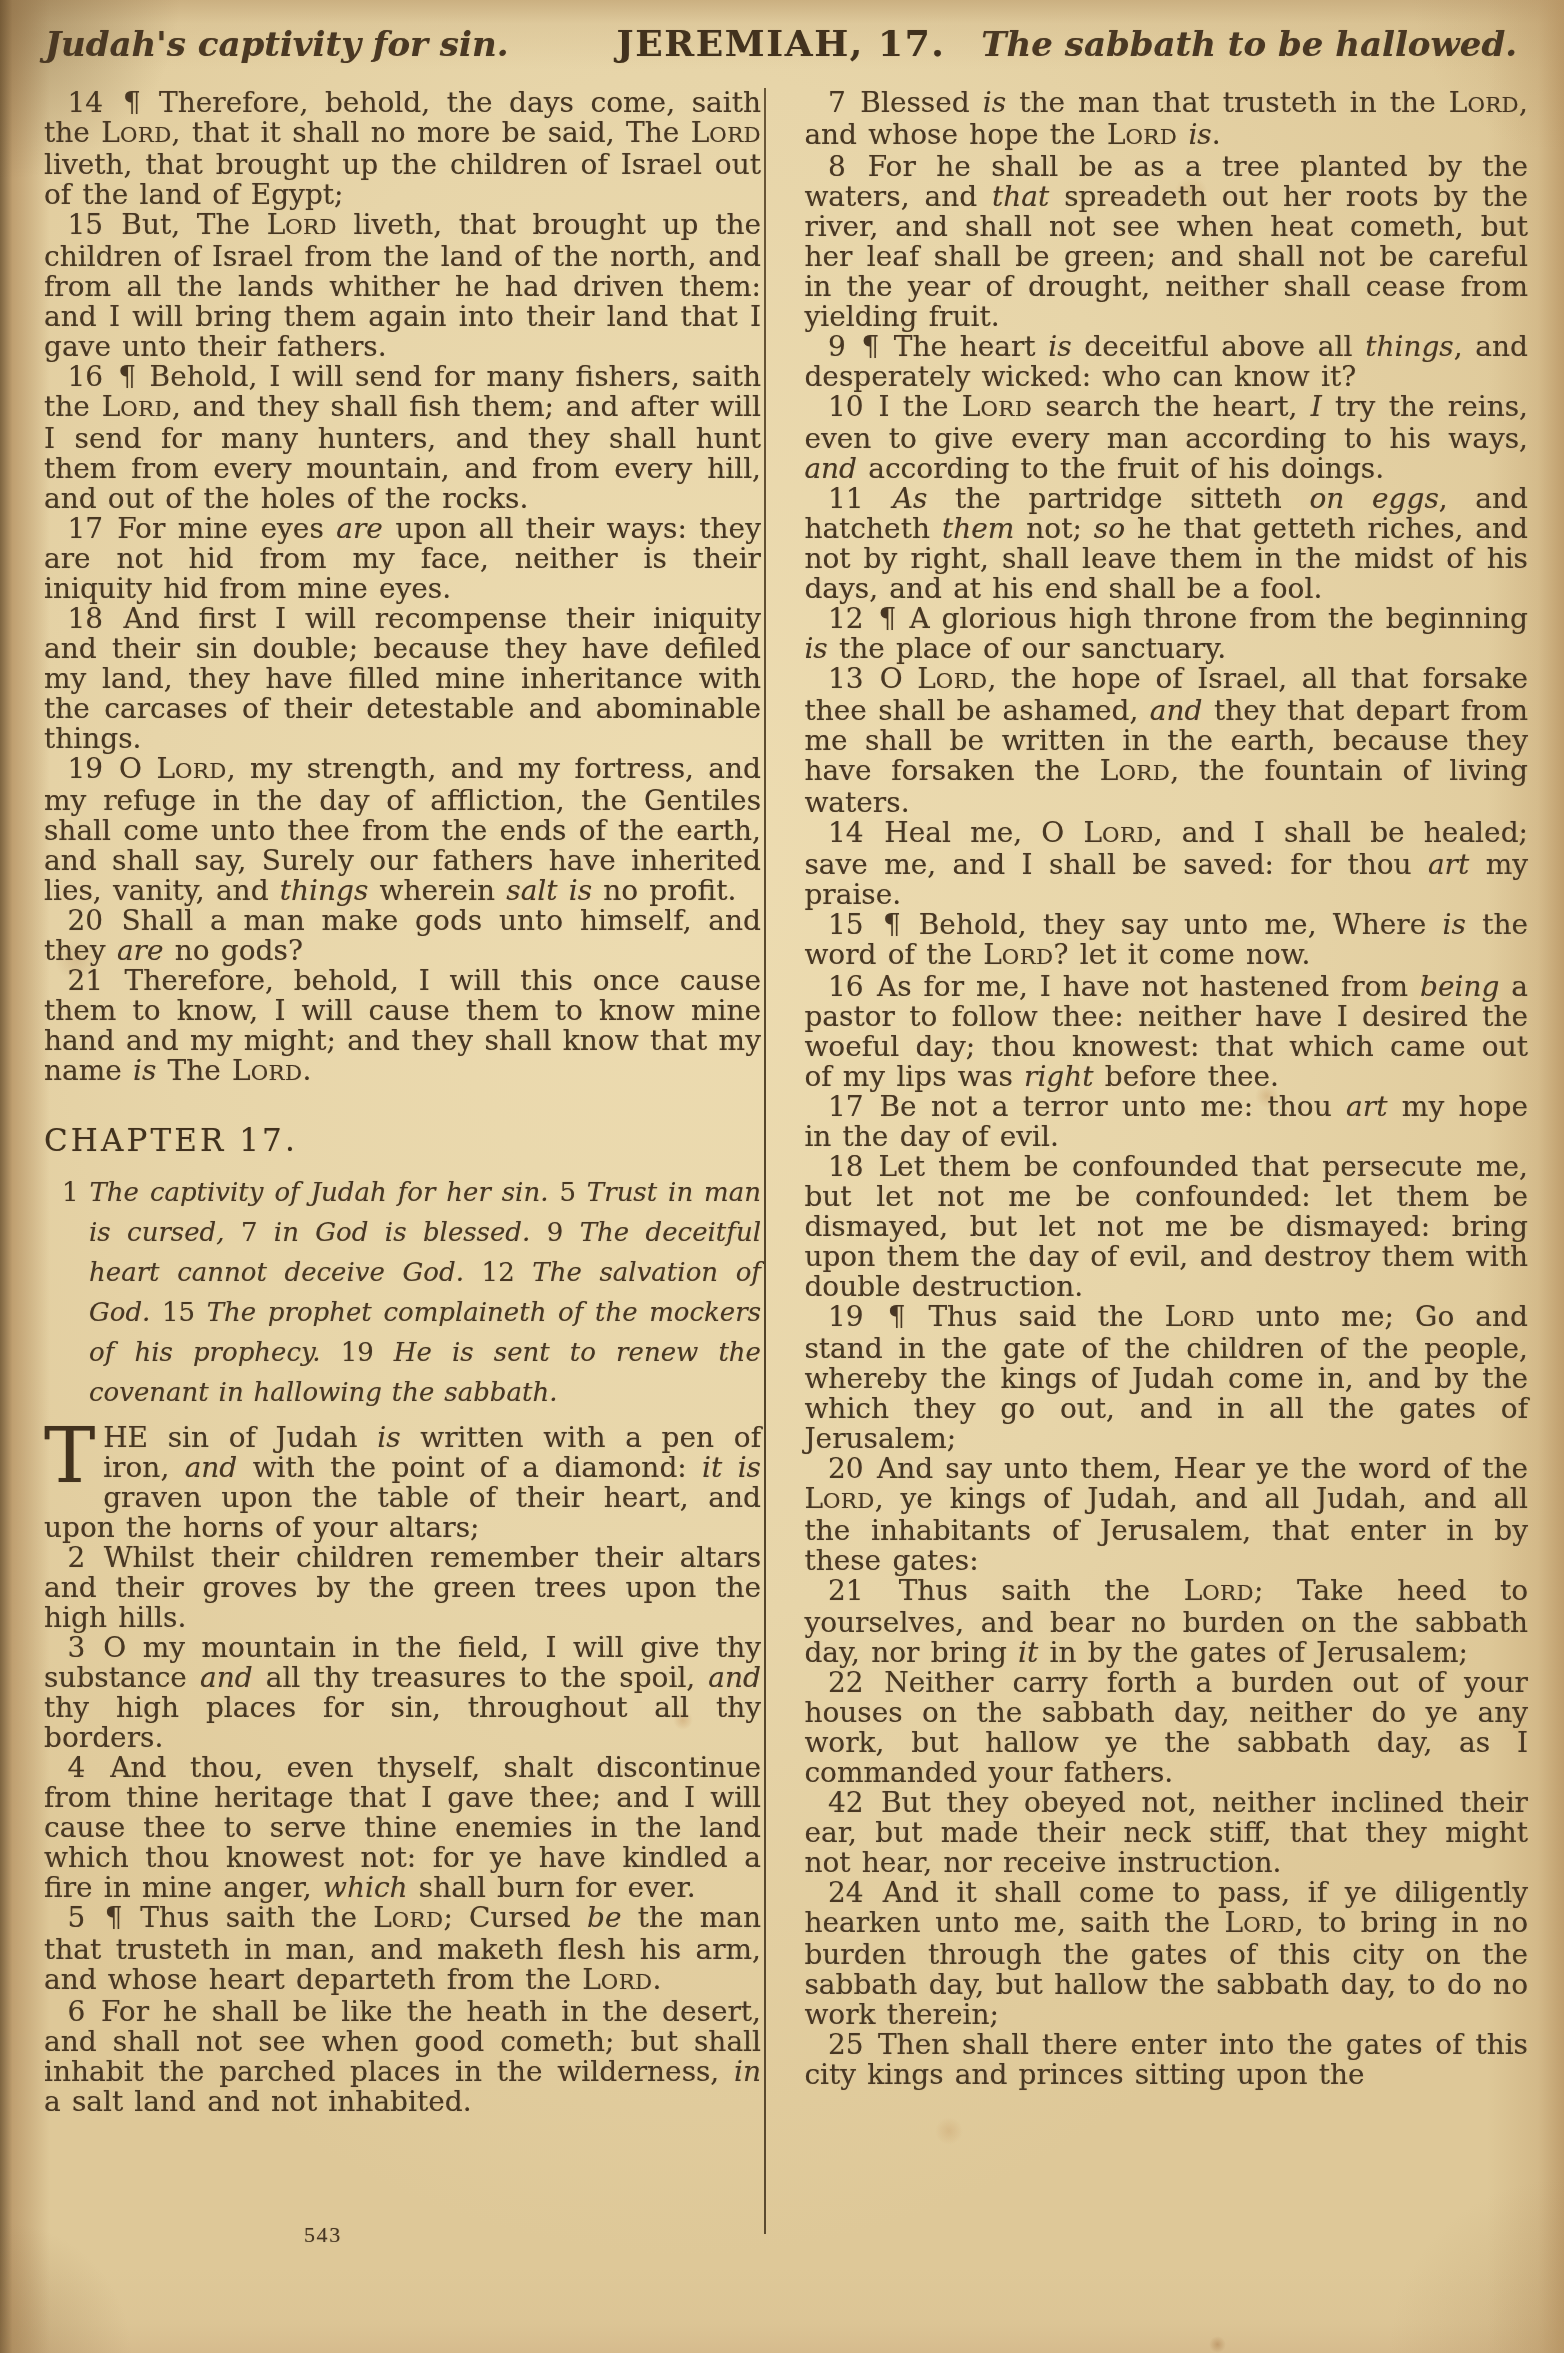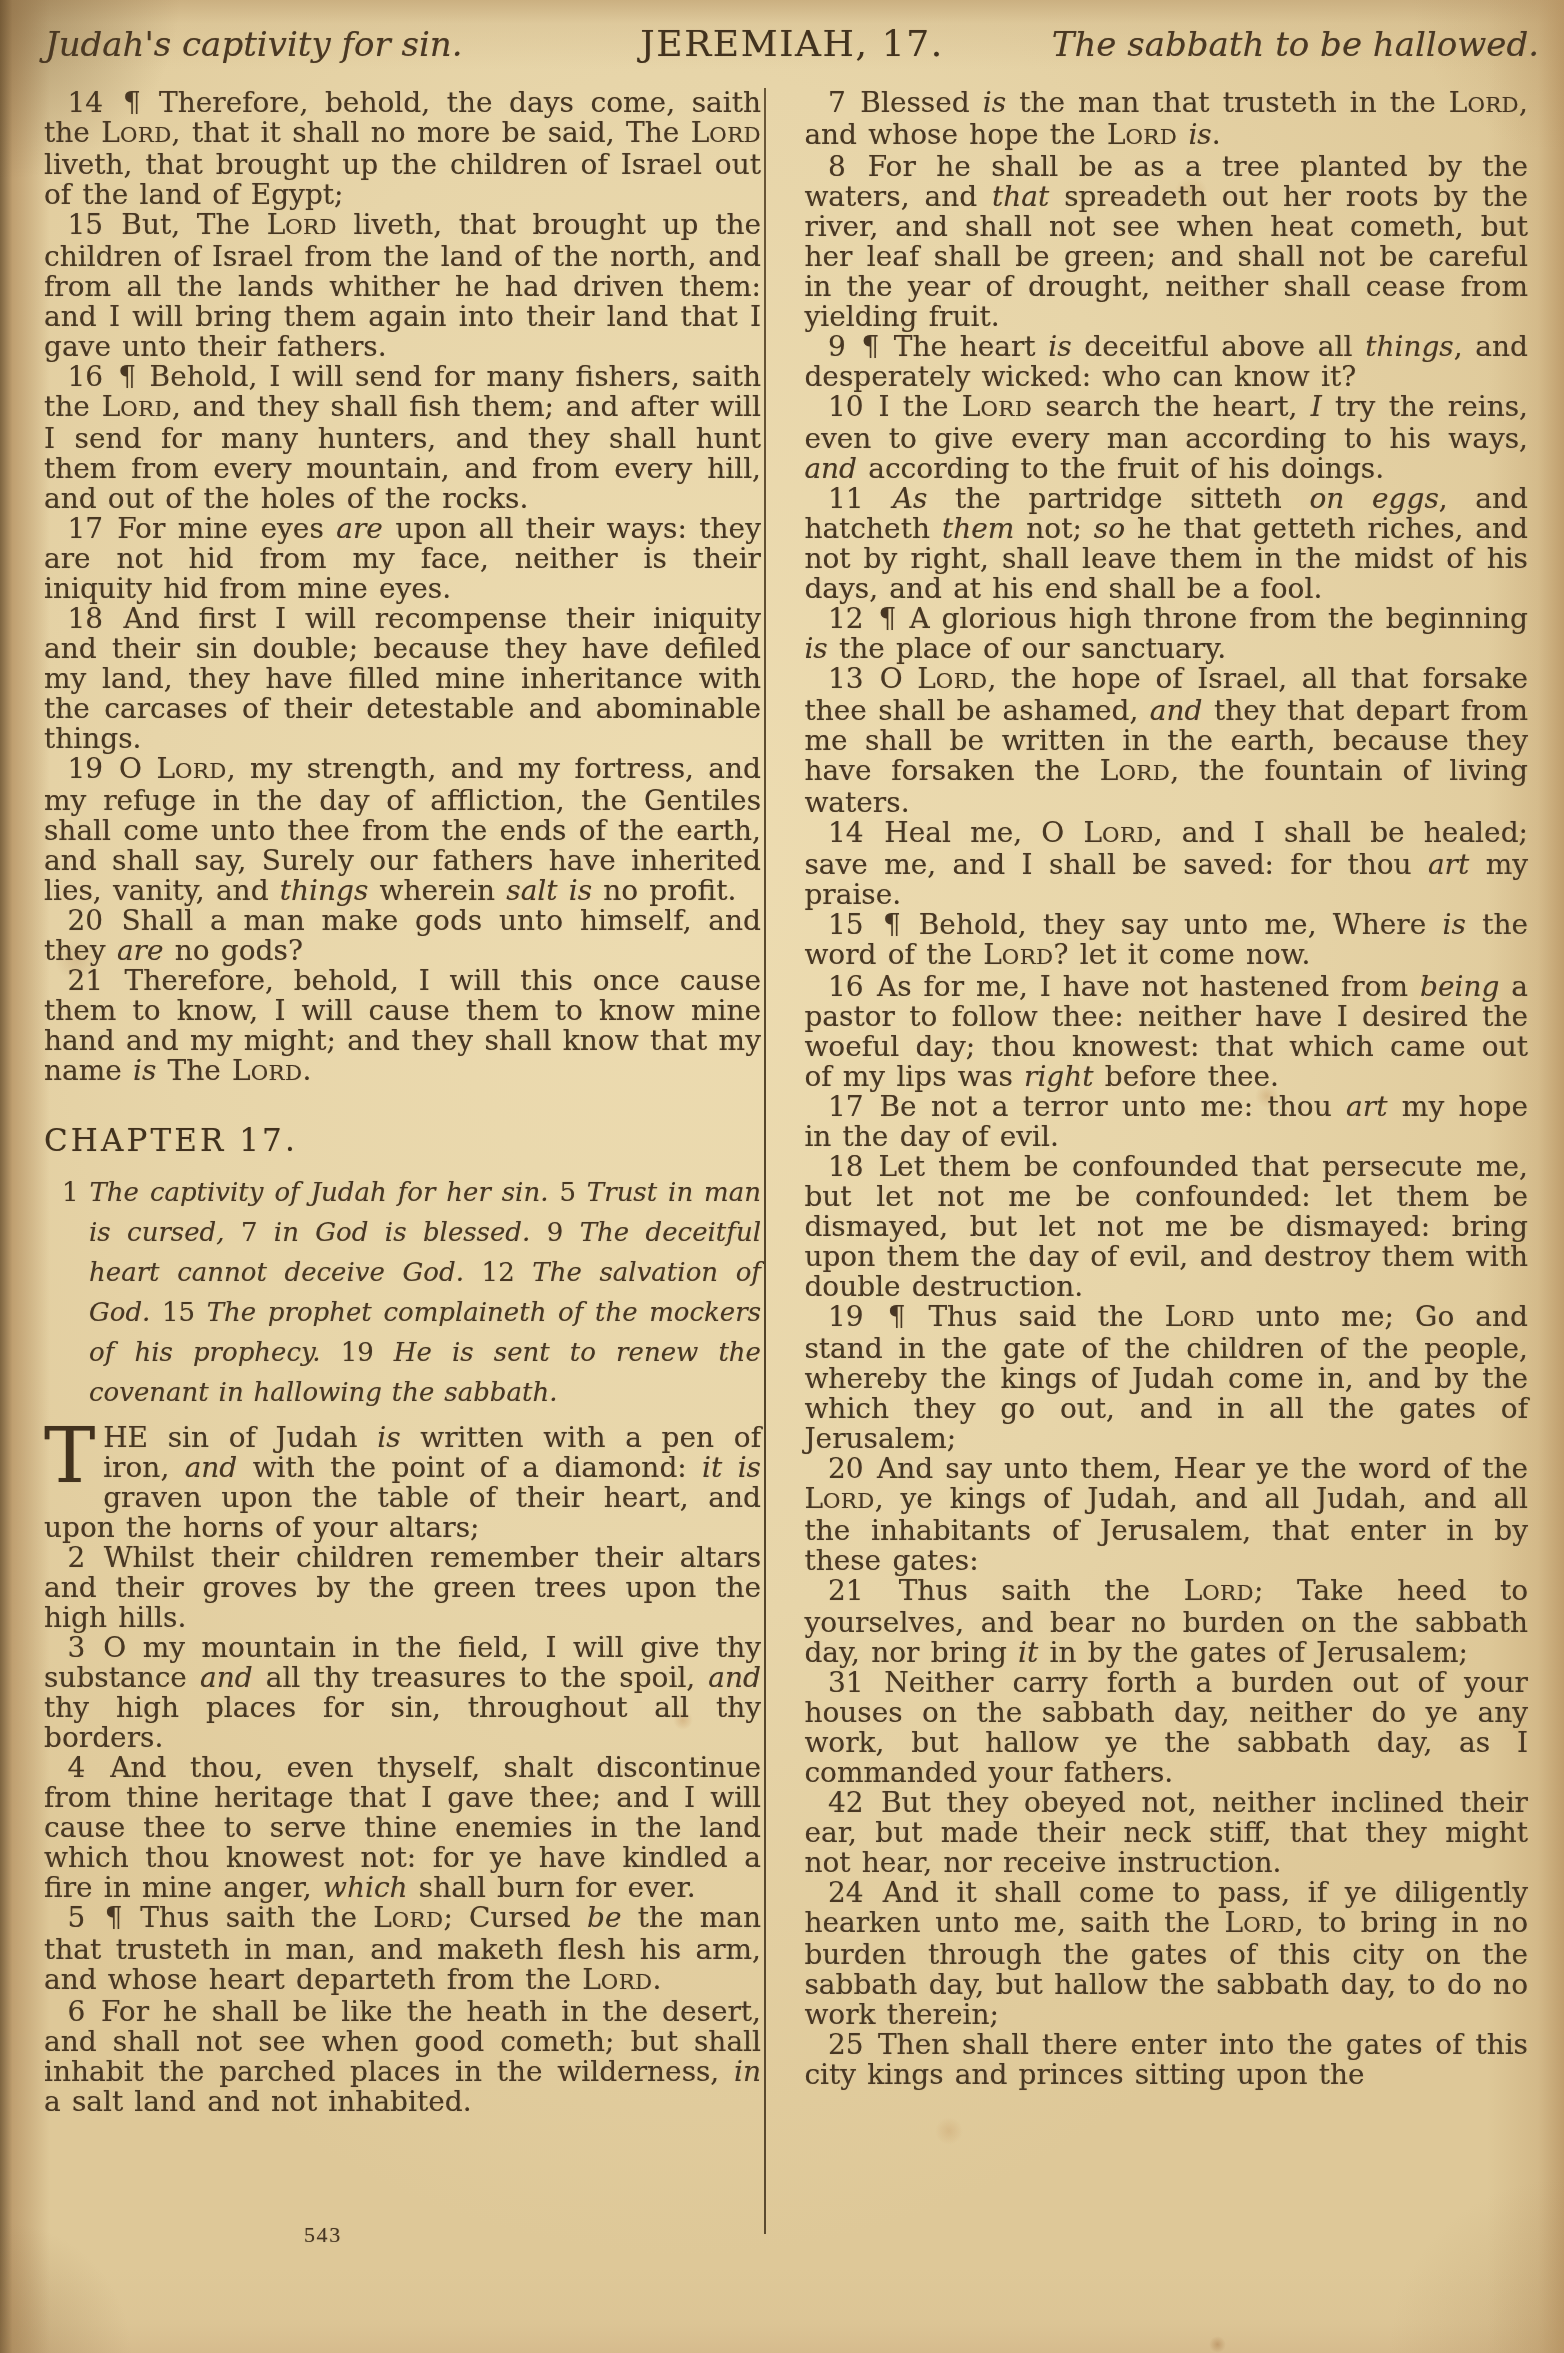--- a/index.html
+++ b/index.html
@@ -16,21 +16,21 @@
       radial-gradient(circle 203px at 100% 0%, rgba(168,132,84,.28), rgba(168,132,84,0) 75%),
       linear-gradient(90deg, #7d6440 0px, #bf9f70 12.5px, rgba(191,159,112,0) 50px),
       linear-gradient(270deg, #bf9e6d 0px, rgba(191,158,109,.35) 27px, rgba(191,158,109,0) 78px),
       linear-gradient(180deg, #cbb081 0px, rgba(203,176,129,.3) 23.5px, rgba(203,176,129,0) 70px),
       linear-gradient(0deg, #d6bb8d 0px, rgba(214,187,141,.25) 31px, rgba(214,187,141,0) 86px),
       radial-gradient(ellipse 978px 1408px at 44% 36%, #eddcb1 0%, #e7d5a9 55%, #dec898 100%);
   }
   .ink{ text-shadow:0 0 0.8px rgba(72,55,35,.45); }
 
   
-  .page-header{position:absolute;top:17px;left:45px;right:26px;height:50px;}
+  .page-header{position:absolute;top:17px;left:45px;right:48px;height:50px;font-weight:bold;}
   .page-header span{position:absolute;bottom:3.1px;white-space:nowrap;}
   .running-head{font-style:italic;font-size:34px;color:#4a3823;}
   .rh-left{left:0;}
   .rh-right{right:0;margin-left:45px;}
   .book-title{left:50%;transform:translateX(-50%);font-size:36px;letter-spacing:1.6px;color:#42321e;}
 
   
   .columns{position:absolute;top:88px;left:44px;width:1484px;min-height:2146px;display:flex;align-items:stretch;}
   .col-left{width:717px;}
   .col-rule{width:2.3px;margin-left:3.1px;background:linear-gradient(180deg,#6a5738,#514228 60%,#5c4b30);}
@@ -133,21 +133,21 @@
           <p class="verse"><span class="vn">12</span> <span class="pilcrow">¶</span> A glorious high throne from the beginning <i>is</i> the place of our sanctuary.</p>
           <p class="verse"><span class="vn">13</span> O L<span class="scaps">ORD</span>, the hope of Israel, all that forsake thee shall be ashamed, <i>and</i> they that depart from me shall be written in the earth, because they have forsaken the L<span class="scaps">ORD</span>, the fountain of living waters.</p>
           <p class="verse"><span class="vn">14</span> Heal me, O L<span class="scaps">ORD</span>, and I shall be healed; save me, and I shall be saved: for thou <i>art</i> my praise.</p>
           <p class="verse"><span class="vn">15</span> <span class="pilcrow">¶</span> Behold, they say unto me, Where <i>is</i> the word of the L<span class="scaps">ORD</span>? let it come now.</p>
           <p class="verse"><span class="vn">16</span> As for me, I have not hastened from <i>being</i> a pastor to follow thee: neither have I desired the woeful day; thou knowest: that which came out of my lips was <i>right</i> before thee.</p>
           <p class="verse"><span class="vn">17</span> Be not a terror unto me: thou <i>art</i> my hope in the day of evil.</p>
           <p class="verse"><span class="vn">18</span> Let them be confounded that persecute me, but let not me be confounded: let them be dismayed, but let not me be dismayed: bring upon them the day of evil, and destroy them with double destruction.</p>
           <p class="verse"><span class="vn">19</span> <span class="pilcrow">¶</span> Thus said the L<span class="scaps">ORD</span> unto me; Go and stand in the gate of the children of the people, whereby the kings of Judah come in, and by the which they go out, and in all the gates of Jerusalem;</p>
           <p class="verse"><span class="vn">20</span> And say unto them, Hear ye the word of the L<span class="scaps">ORD</span>, ye kings of Judah, and all Judah, and all the inhabitants of Jerusalem, that enter in by these gates:</p>
           <p class="verse"><span class="vn">21</span> Thus saith the L<span class="scaps">ORD</span>; Take heed to yourselves, and bear no burden on the sabbath day, nor bring <i>it</i> in by the gates of Jerusalem;</p>
-          <p class="verse"><span class="vn">31</span> Neither carry forth a burden out of your houses on the sabbath day, neither do ye any work, but hallow ye the sabbath day, as I commanded your fathers.</p>
+          <p class="verse"><span class="vn">22</span> Neither carry forth a burden out of your houses on the sabbath day, neither do ye any work, but hallow ye the sabbath day, as I commanded your fathers.</p>
           <p class="verse"><span class="vn">42</span> But they obeyed not, neither inclined their ear, but made their neck stiff, that they might not hear, nor receive instruction.</p>
           <p class="verse"><span class="vn">24</span> And it shall come to pass, if ye diligently hearken unto me, saith the L<span class="scaps">ORD</span>, to bring in no burden through the gates of this city on the sabbath day, but hallow the sabbath day, to do no work therein;</p>
           <p class="verse"><span class="vn">25</span> Then shall there enter into the gates of this city kings and princes sitting upon the</p>
         </div>
     </section>
   </div>
 
   <div class="page-number">543</div>
 </div>
 

